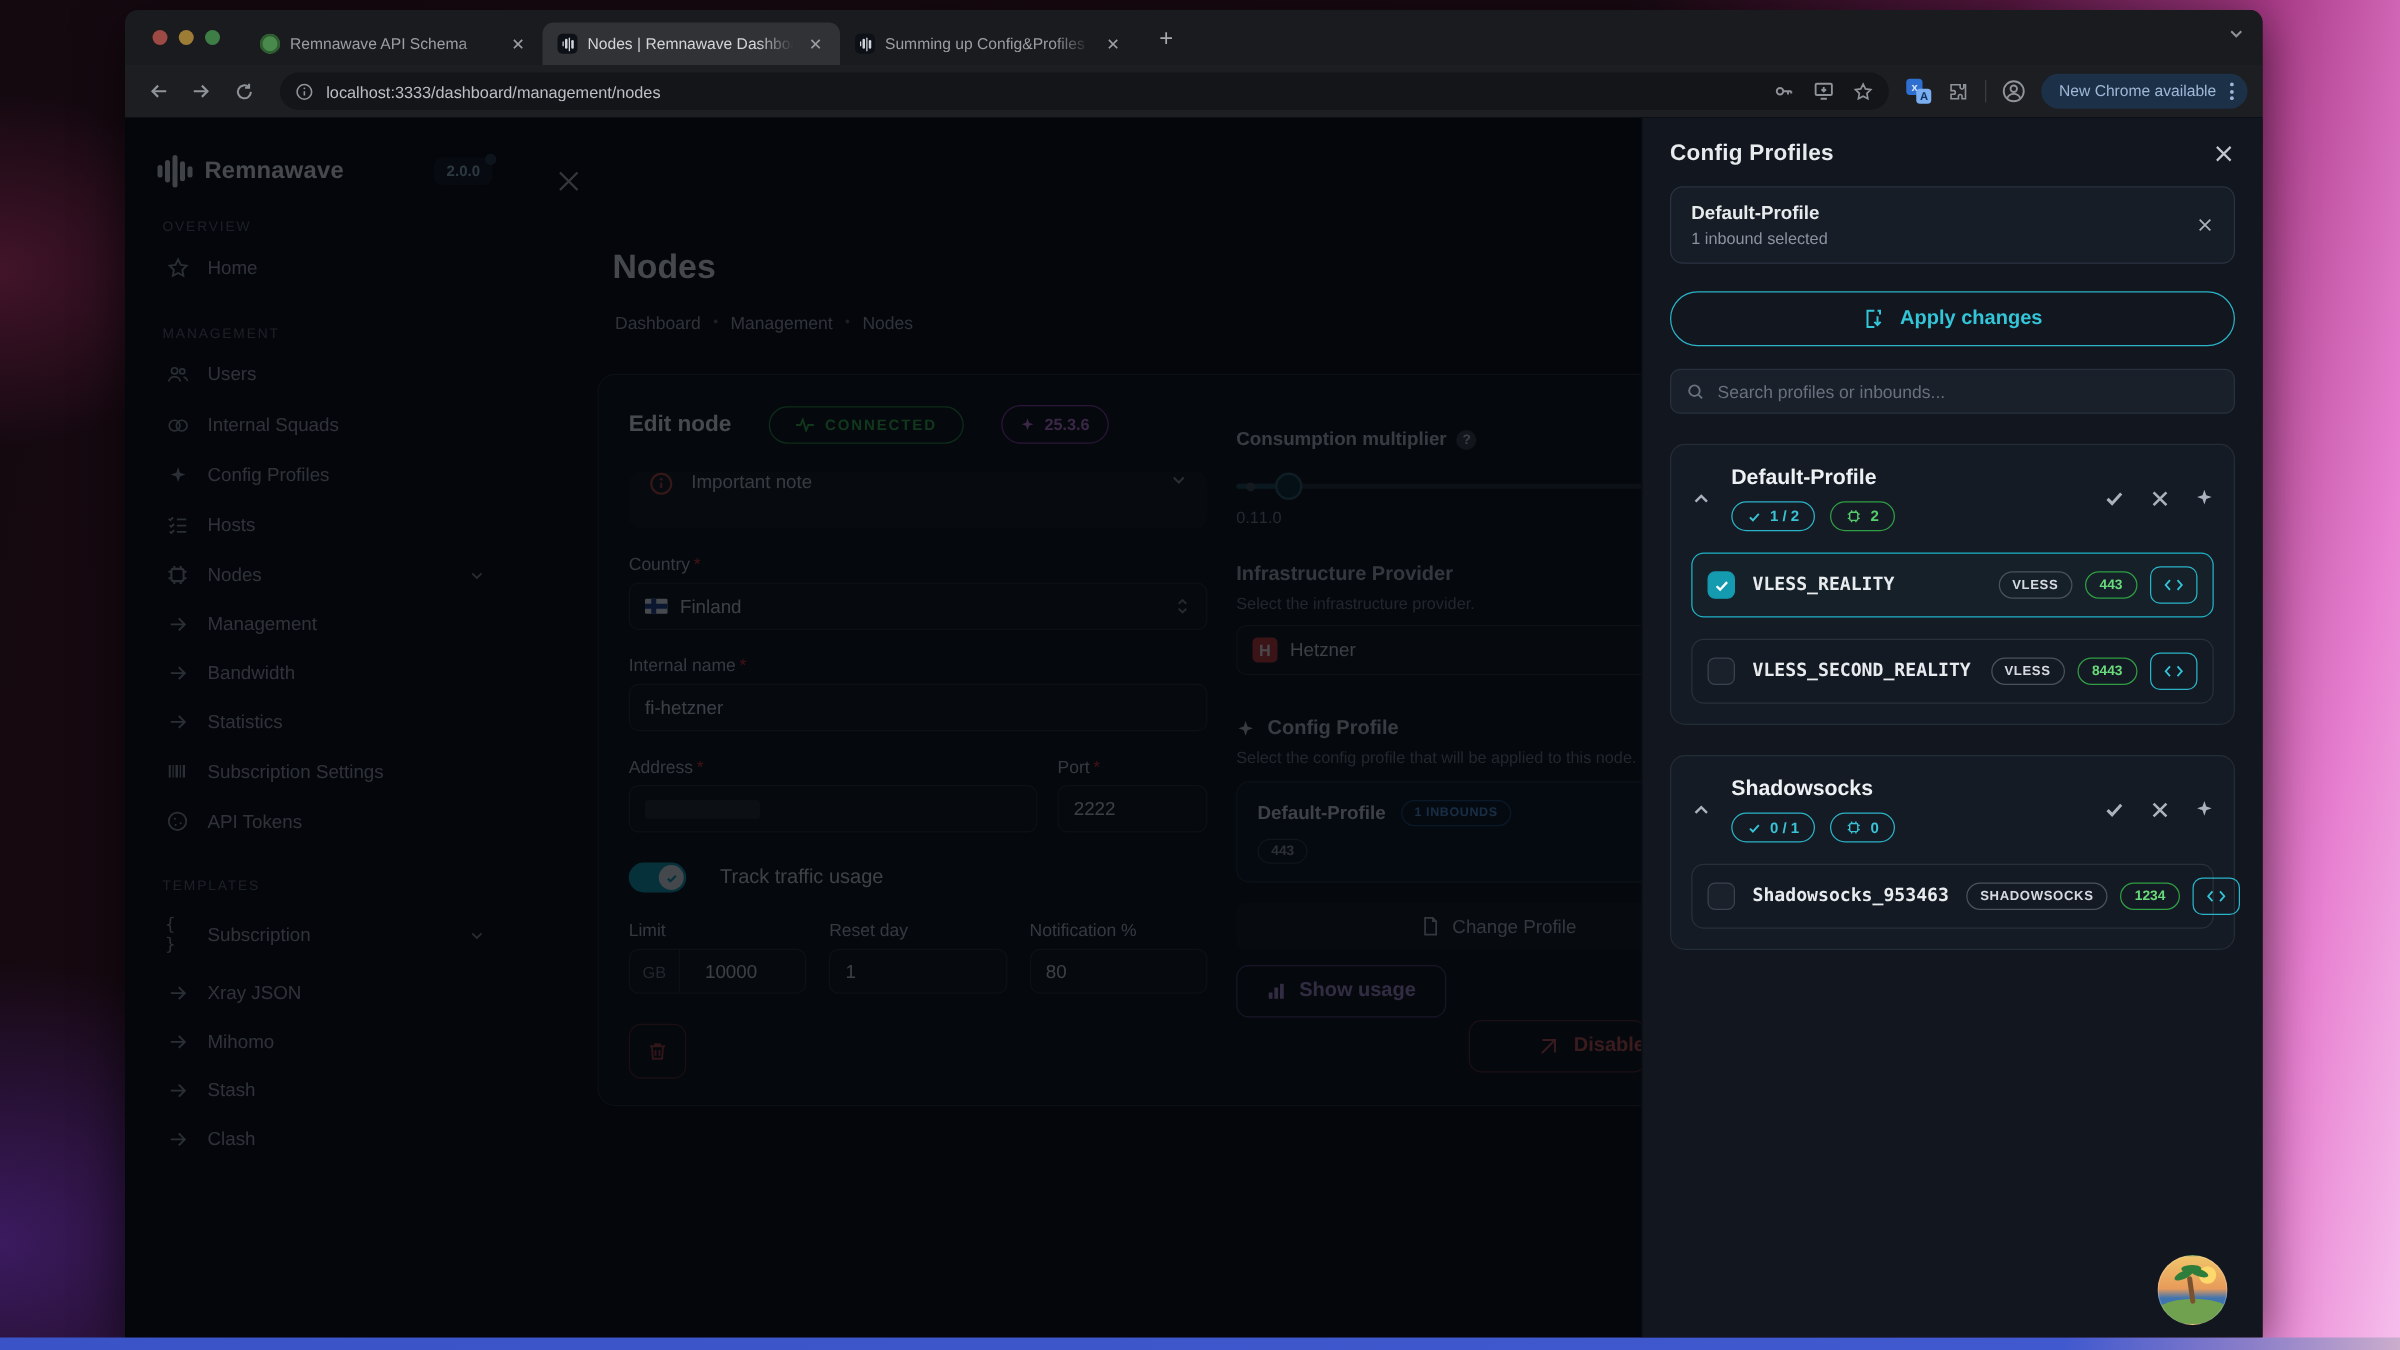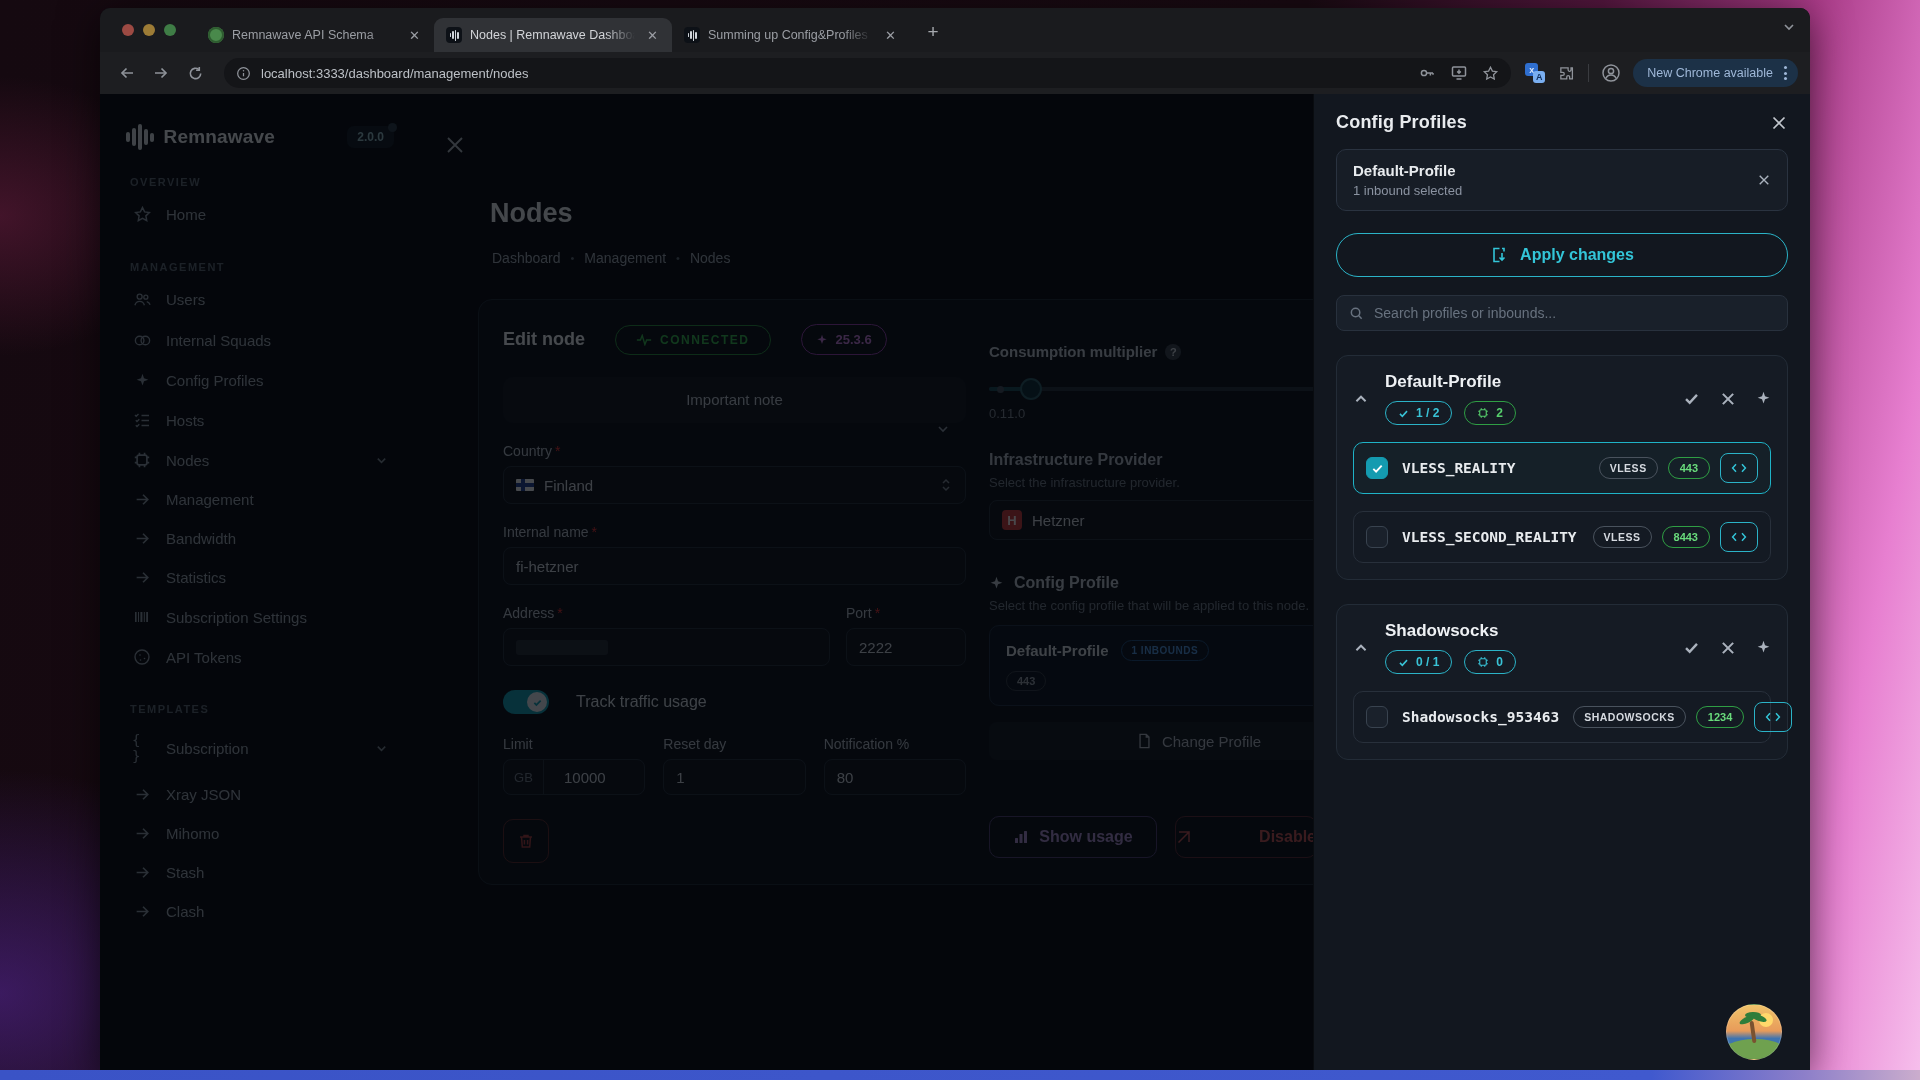--- a/index.html
+++ b/index.html
@@ -64,21 +64,21 @@
   
   .sidebar { position:absolute; left:0; top:0; width:320px; height:100%; padding:30px 26px; }
   .logo-row { display:flex; align-items:center; gap:10px; }
   .logo-wave { display:flex; gap:2.5px; align-items:center; height:26px; }
   .logo-wave b { width:3.5px; background:#cfd4da; border-radius:2px; display:block; }
   .logo-name { font-size:19px; font-weight:bold; color:#e3e6ea; letter-spacing:.2px; }
   .ver-badge { margin-left:auto; position:relative; background:#141c26; color:#8fb5bd;
     font-size:12px; font-weight:bold; padding:4px 10px; border-radius:7px; }
   .ver-badge::after { content:""; position:absolute; right:-3px; top:-3px; width:9px; height:9px;
     border-radius:50%; background:#2d3a46; }
-  .side-header { font-size:11px; letter-spacing:1.5px; color:#5b6470; font-weight:bold; margin:26px 0 6px 4px; }
+  .side-header { font-size:11px; letter-spacing:1.5px; color:#5b6470; font-weight:normal; margin:26px 0 6px 4px; }
   .side-item { display:flex; align-items:center; gap:14px; color:#99a1ac; font-size:15px;
     padding:11px 6px; border-radius:8px; }
   .side-item .ic { width:20px; display:flex; justify-content:center; color:#8a93a0; }
   .side-item .chev { margin-left:auto; color:#7d8692; }
 
   
   .modal-close { position:absolute; left:343px; top:39px; color:#aab1ba; z-index:1; }
   .page-title { position:absolute; left:390px; top:104px; font-size:27px; font-weight:bold; color:#dfe3e8; }
   .breadcrumb { position:absolute; left:392px; top:156px; display:flex; gap:10px; align-items:center;
     font-size:14px; color:#9aa2ad; }
@@ -90,21 +90,21 @@
   .ec-right { position:absolute; left:510px; top:43px; width:360px; }
 
   .ec-header { display:flex; align-items:center; gap:30px; }
   .ec-title { font-size:18px; font-weight:bold; color:#e6e9ed; }
   .pill { display:inline-flex; align-items:center; gap:8px; border-radius:16px; border:1px solid;
     font-weight:bold; }
   .pill.connected { border-color:#2b8a3e; color:#37b24d; font-size:12px; letter-spacing:1.5px;
     padding:7px 20px; }
   .pill.version { border-color:#8f3fa8; color:#c07ad6; font-size:13px; padding:7px 14px; }
   .note-box { margin-top:22px; height:46px; background:#141920; border-radius:10px;
-    display:flex; align-items:center; gap:14px; padding:0 16px; color:#b8bfc8; font-size:15px;flex-direction:column; }
+    display:flex; align-items:flex-start; gap:14px; padding:0 16px; color:#b8bfc8; font-size:15px; }
   .note-box .chev { margin-left:auto; color:#8a93a0; }
   .fld-label { margin-top:20px; font-size:14px; color:#aeb6c0; }
   .req { color:#e03131; margin-left:3px; }
   .fld { margin-top:7px; height:38px; background:#12161d; border:1px solid #262f3a; border-radius:8px;
     display:flex; align-items:center; gap:10px; padding:0 12px; color:#c6ccd4; font-size:15px; }
   .fld input { background:transparent; border:none; outline:none; color:#c6ccd4; font-size:15px;
     width:100%; font-family:"Liberation Sans",sans-serif; }
   .fld .updown { margin-left:auto; color:#7d8692; }
   .flag-fi { width:18px; height:12px; background:#e8ecef; position:relative; border-radius:1px; flex:0 0 18px; }
   .flag-fi::before { content:""; position:absolute; left:5px; top:0; width:3.5px; height:12px; background:#23408f; }
@@ -148,21 +148,21 @@
   .badge-inbounds { border:1px solid #1f4a7a; color:#4d8fd6; font-size:10px; font-weight:bold;
     letter-spacing:.5px; border-radius:11px; padding:4px 10px; }
   .tag-443 { display:inline-block; margin-top:10px; border:1px solid #333b46; color:#8f97a2;
     font-size:11px; font-weight:bold; border-radius:10px; padding:3px 10px; }
   .change-btn { margin-top:16px; width:420px; height:38px; background:#151b23; border:none; border-radius:8px;
     color:#aab2bd; font-size:15px; display:flex; align-items:center; justify-content:center; gap:10px; }
   .ec-bottom { position:absolute; left:510px; bottom:26px; display:flex; gap:18px; }
   .btn-usage { width:168px; height:42px; border-radius:10px; border:1px solid #4d3f70; background:transparent;
     color:#a68bc9; font-size:16px; font-weight:bold; display:flex; align-items:center; justify-content:center; gap:10px; }
   .btn-disable { width:142px; height:42px; border-radius:10px; border:1px solid #5a2a33; background:transparent;
-    color:#bf5252; font-size:16px; font-weight:bold; display:flex; align-items:center; justify-content:space-between; gap:12px; }
+    color:#bf5252; font-size:16px; font-weight:bold; display:flex; align-items:center; justify-content:flex-end; gap:12px;margin-top:44px; }
 
   
   .drawer { position:absolute; right:0; top:0; bottom:0; width:497px; background:#12171f;
     z-index:10; padding:18px 22px; border-left:1px solid #090c10; }
   .dr-head { display:flex; align-items:center; }
   .dr-title { font-size:18px; font-weight:600; color:#e8ebee; letter-spacing:.2px; }
   .dr-close { margin-left:auto; color:#c2c7cd; background:none; border:none; }
   .sel-card { margin-top:16px; border:1px solid #2a3340; background:#171d26; border-radius:10px;
     padding:12px 16px; display:flex; align-items:center; }
   .sel-card .nm { font-size:15px; font-weight:bold; color:#e8ebee; }

